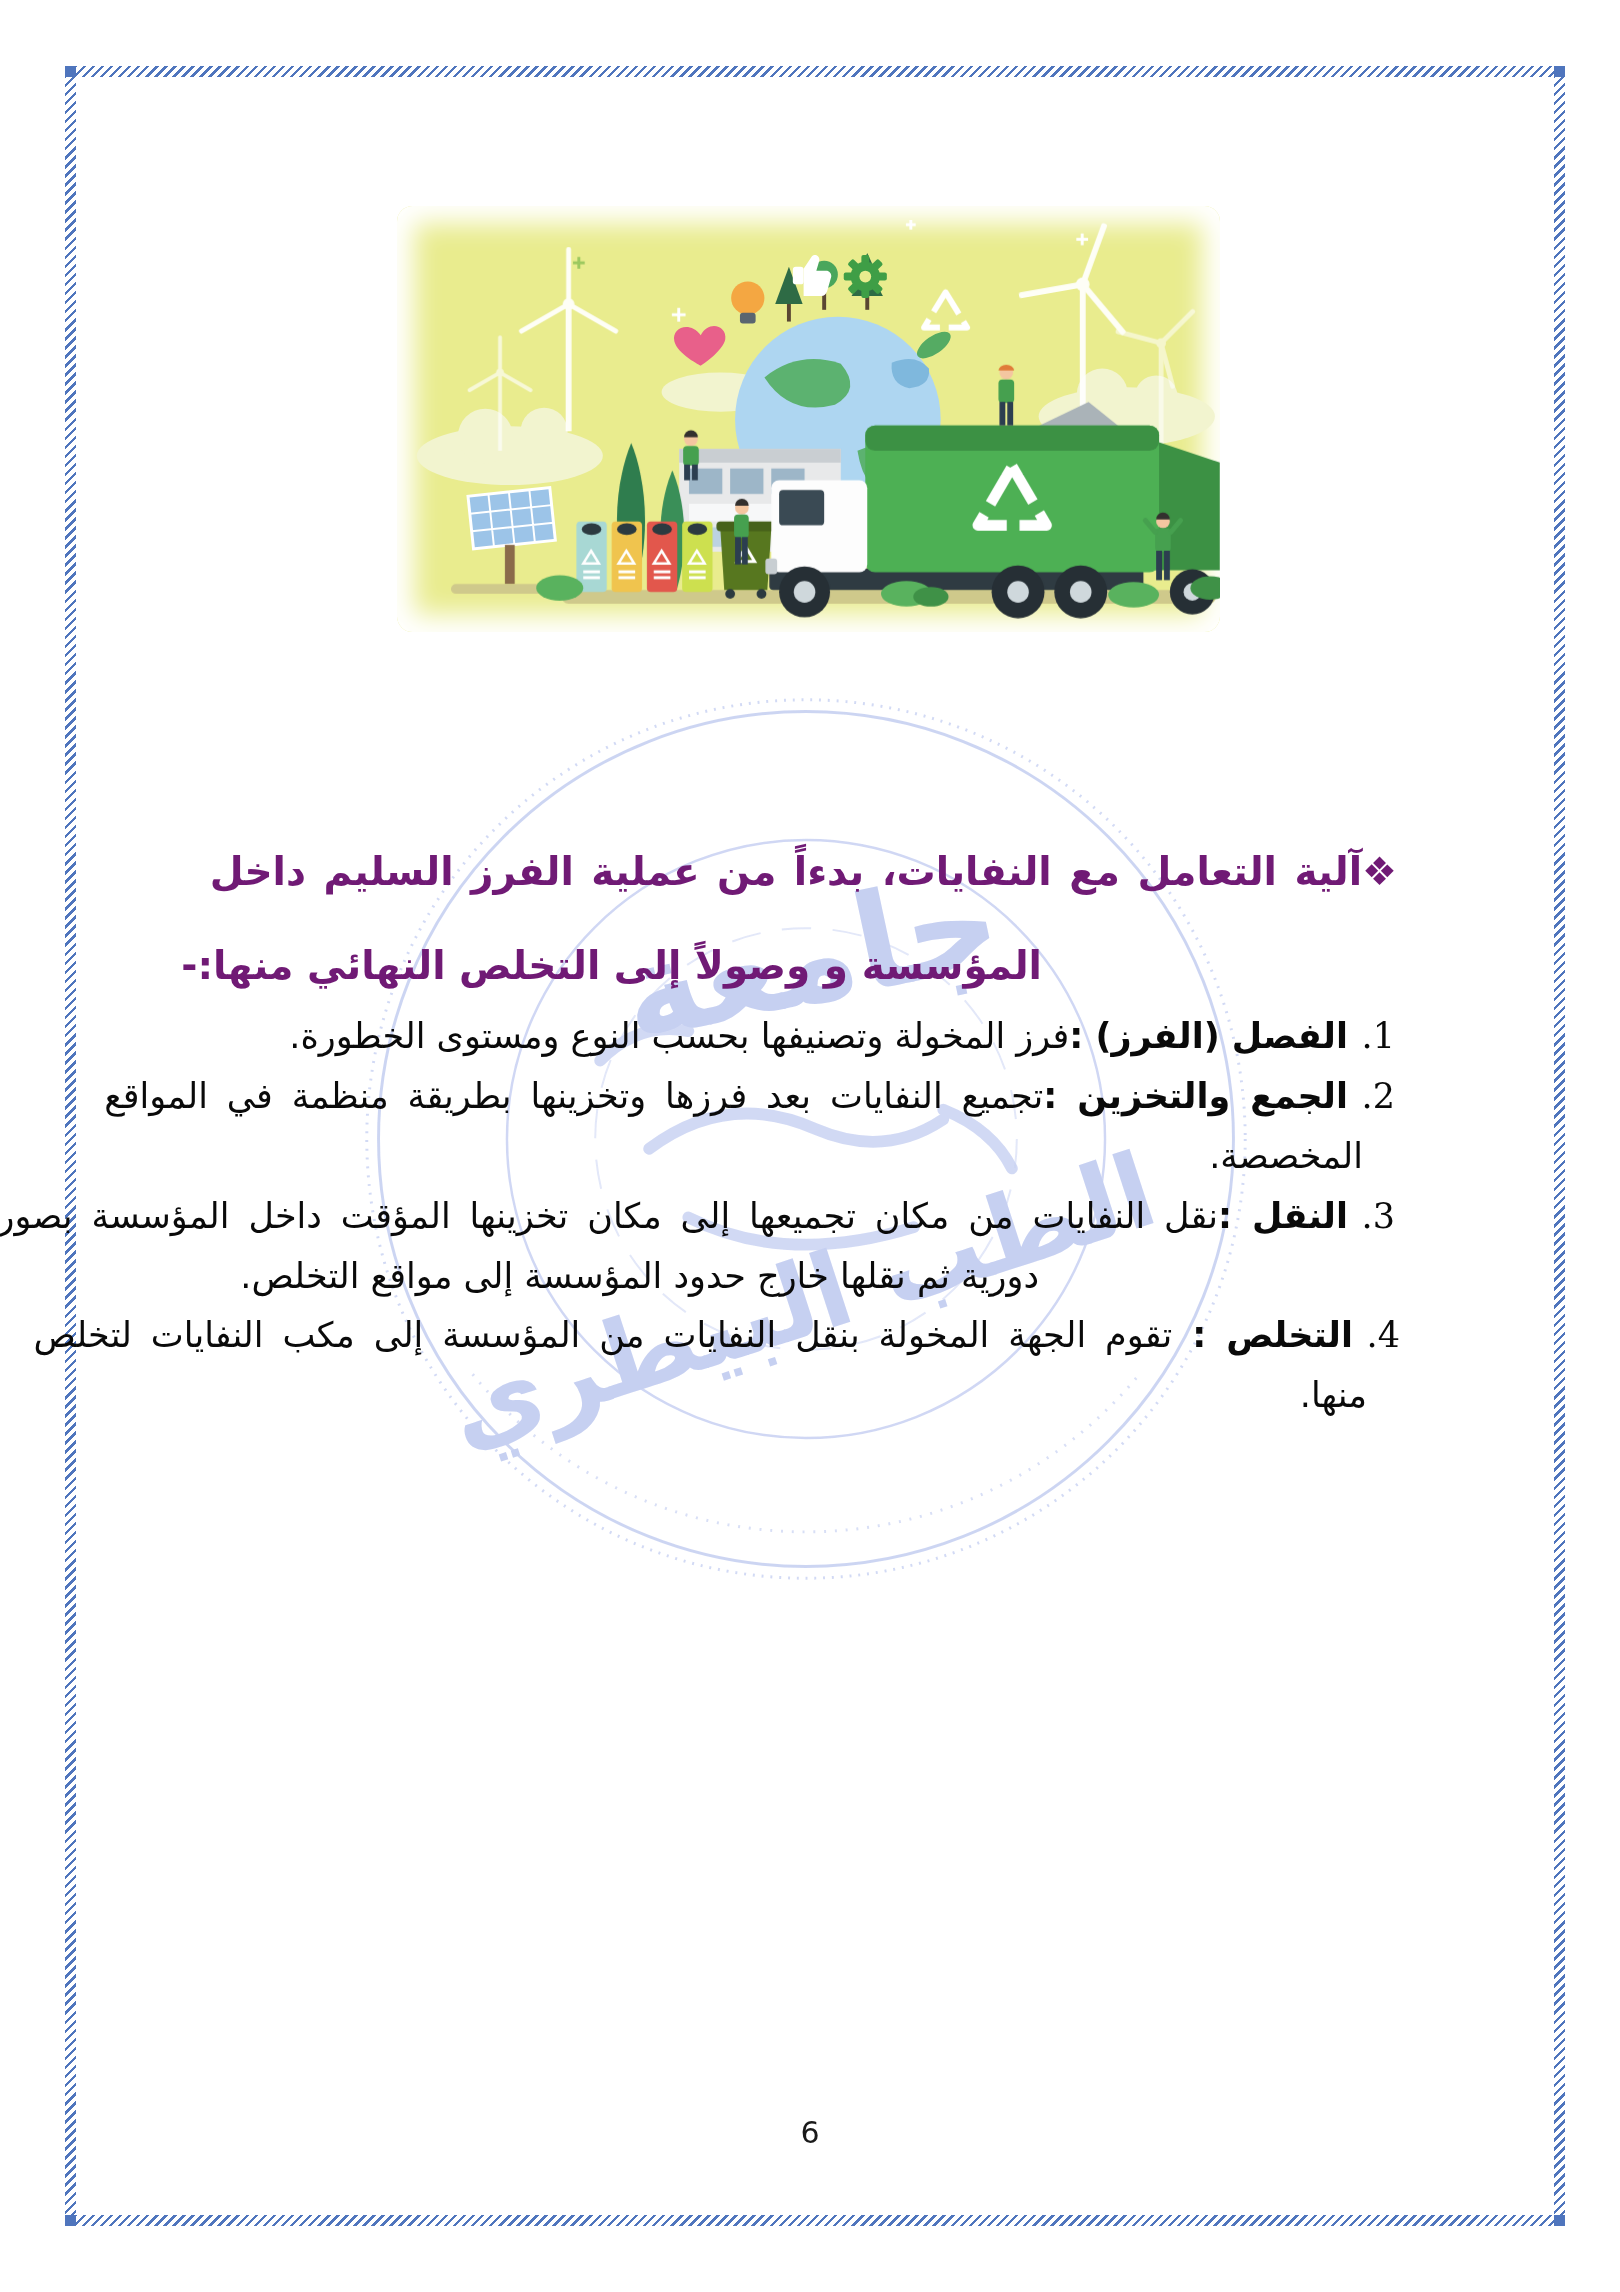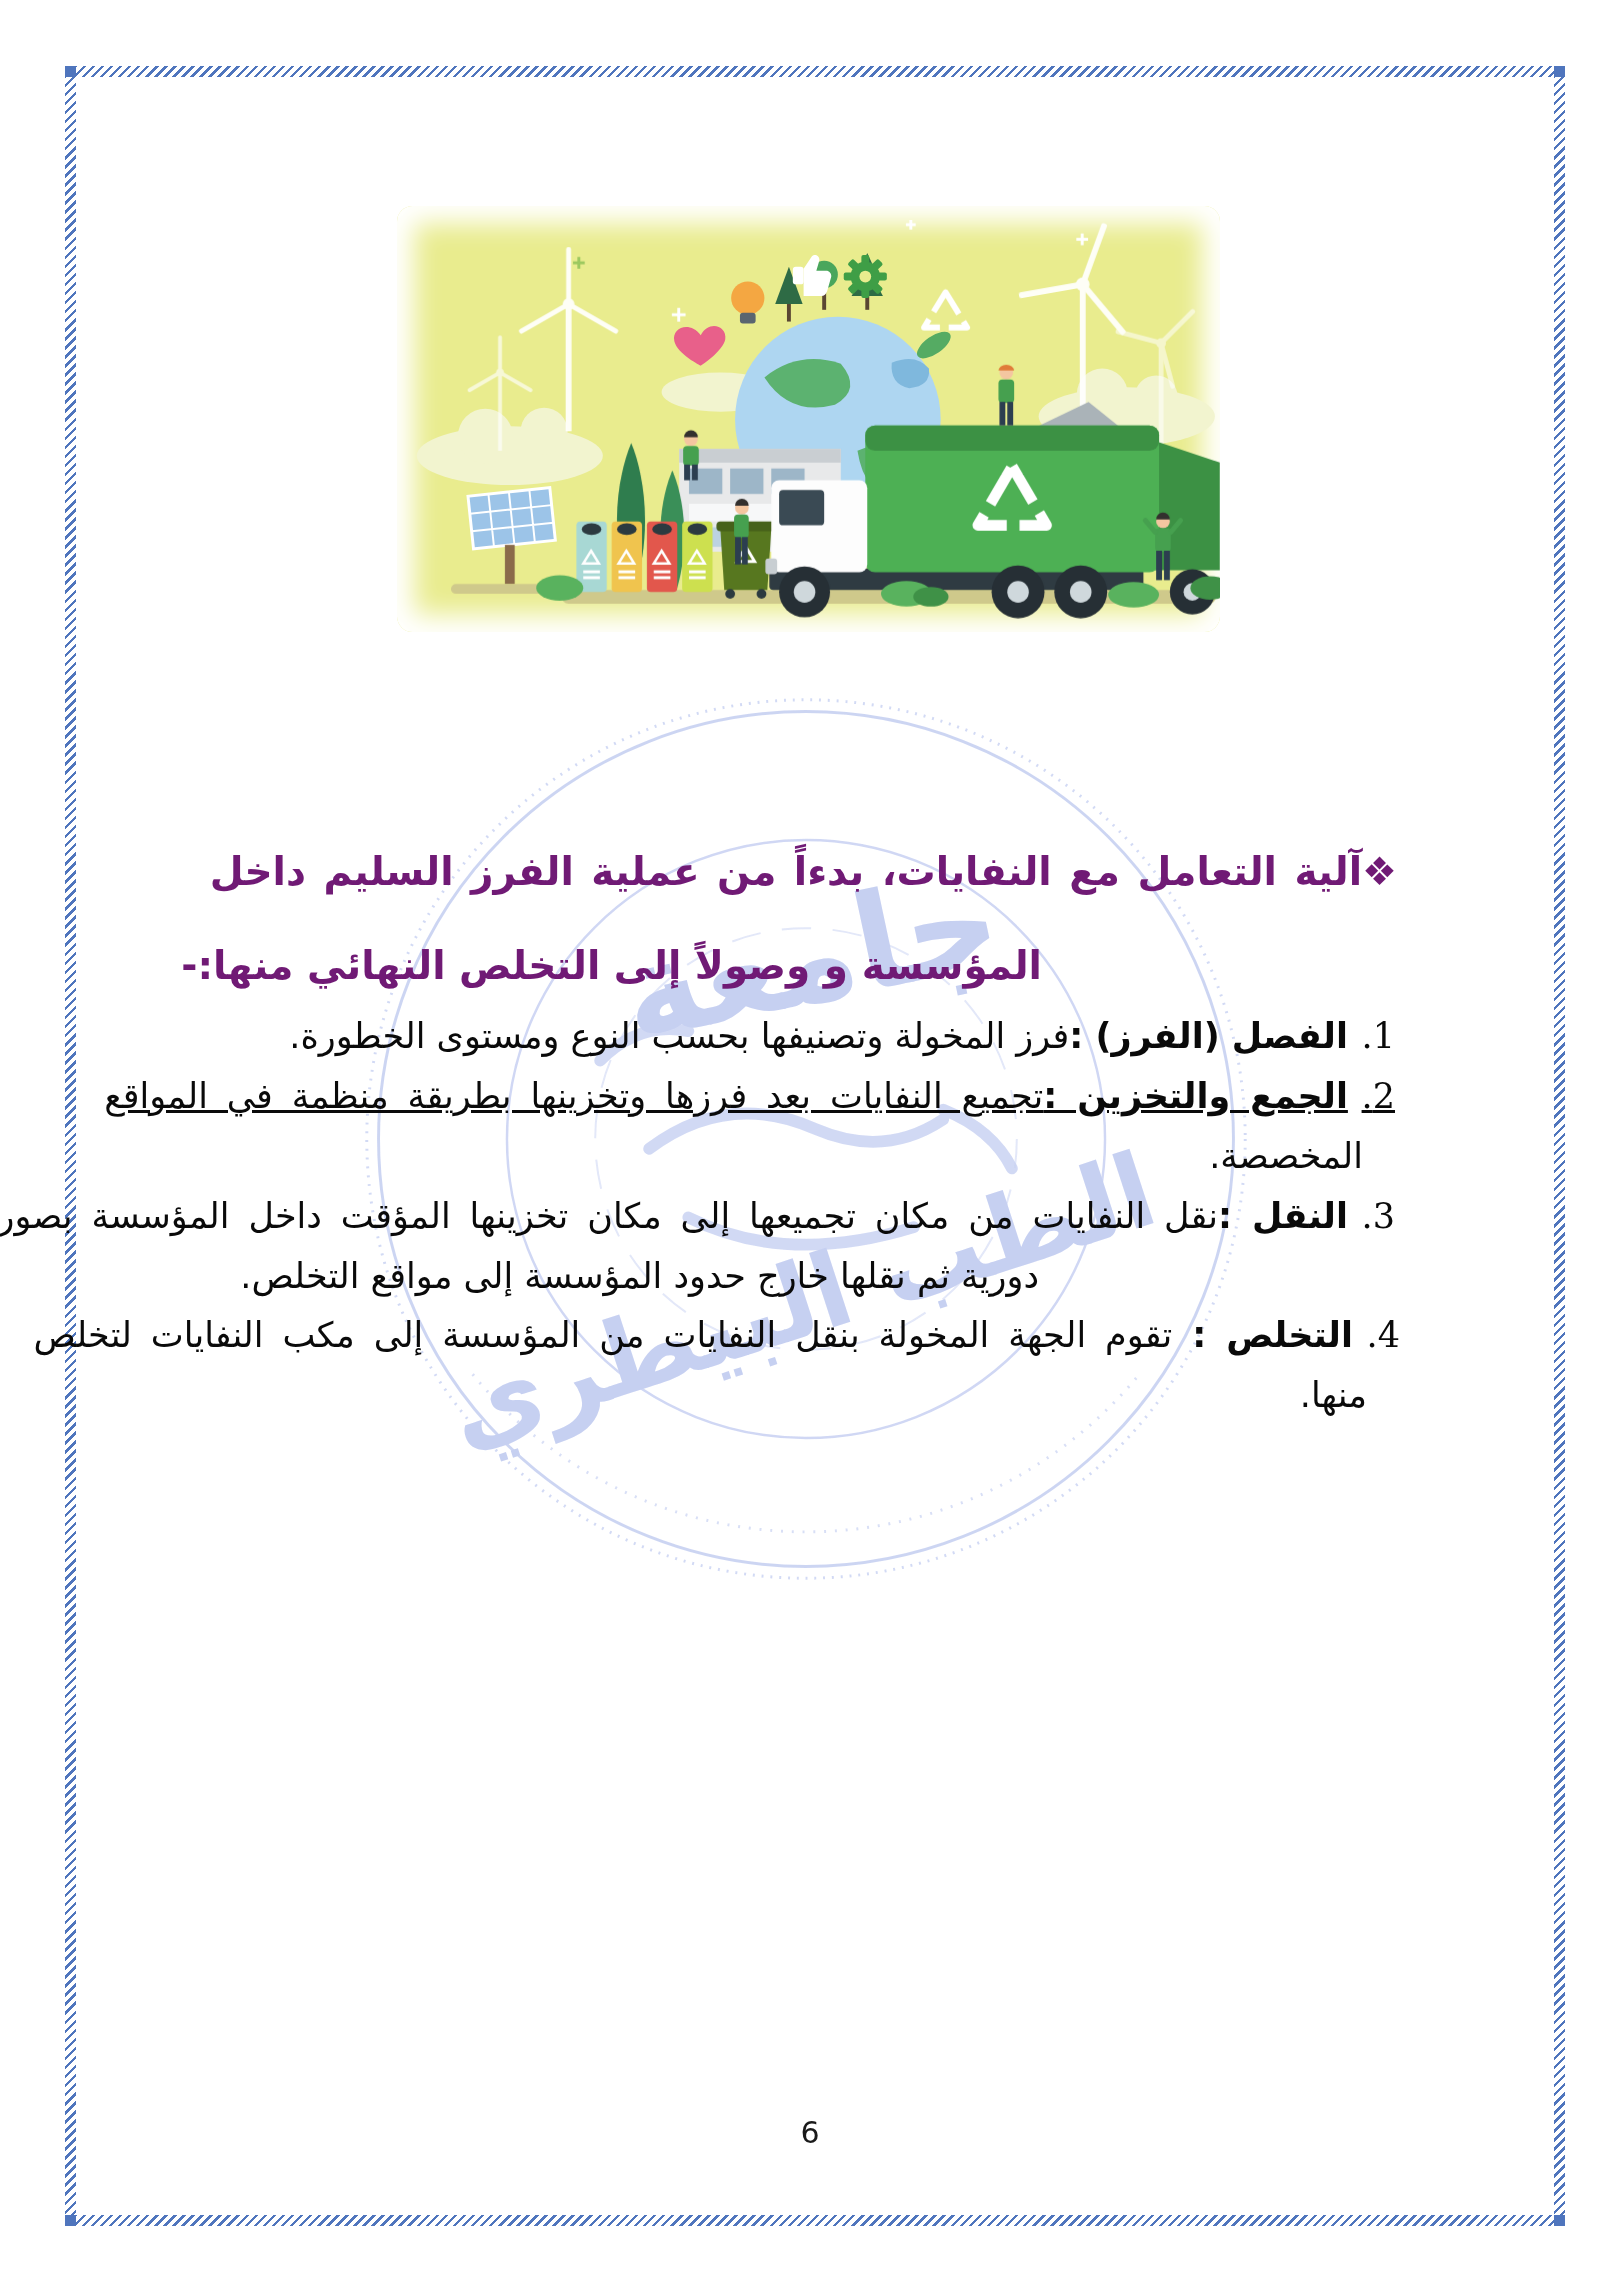--- a/index.html
+++ b/index.html
@@ -28,21 +28,21 @@
          color:#701a75;font-size:39px;line-height:1.2;}
   .h1{top:849px;right:223px;word-spacing:3.9px;}
   .h2{top:943px;right:578px;margin-left:34px;}
   
   .lline{position:absolute;direction:rtl;white-space:nowrap;font-size:35px;
          color:#0a0a0a;line-height:1.2;}
   .marker{font-family:"DejaVu Serif", serif;margin-left:13.7px;}
   .b{font-weight:bold;}
   .wide{word-spacing:7.8px;}
   .l1{top:1015px;right:225px;}
-  .l2{top:1075px;right:225px;text-decoration:underline;}
+  .l2{top:1075px;right:225px;}
   .l3{top:1135px;right:257px;}
   .l4{top:1195px;right:225px;}
   .l5{top:1255px;right:581px;}
   .l6{top:1314px;right:220px;}
   .l7{top:1374px;right:253px;}
   
   .pageno{position:absolute;left:0;right:0;top:2115px;text-align:center;
           font-size:30px;color:#1a1a1a;}
 </style>
 </head>

